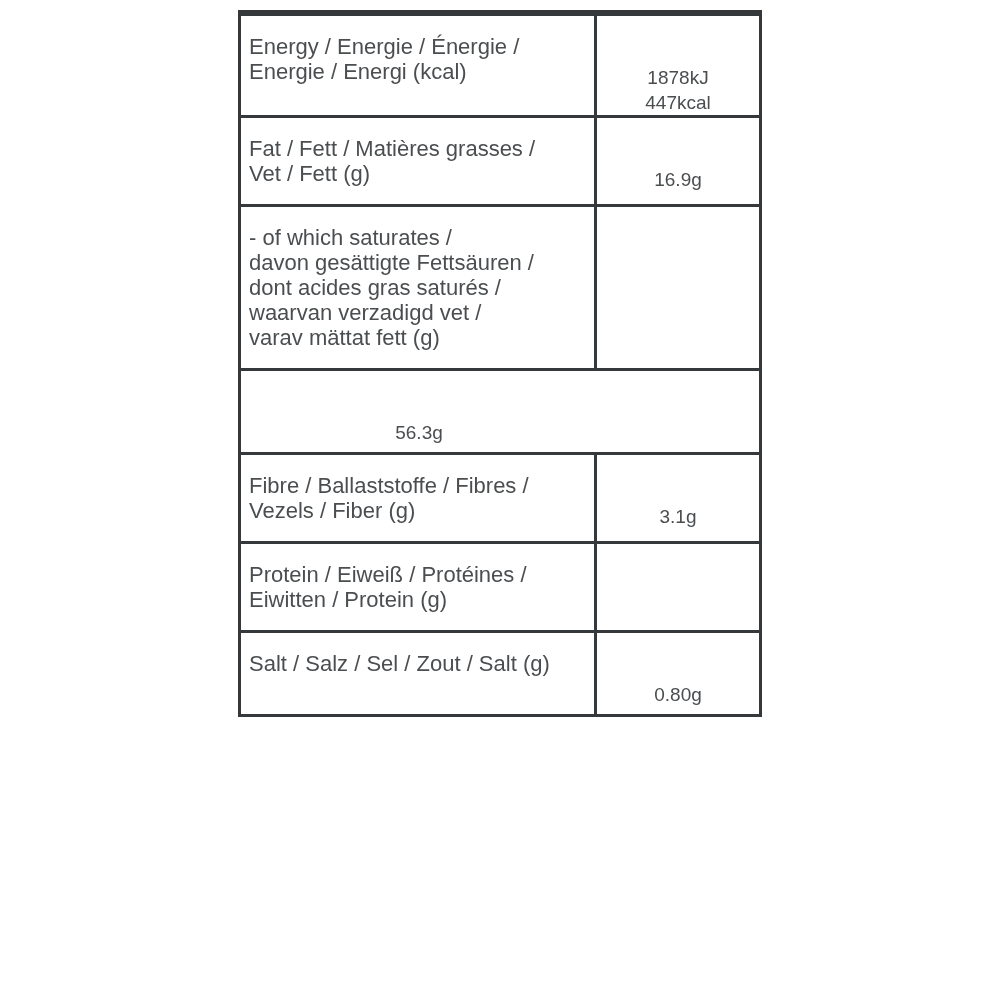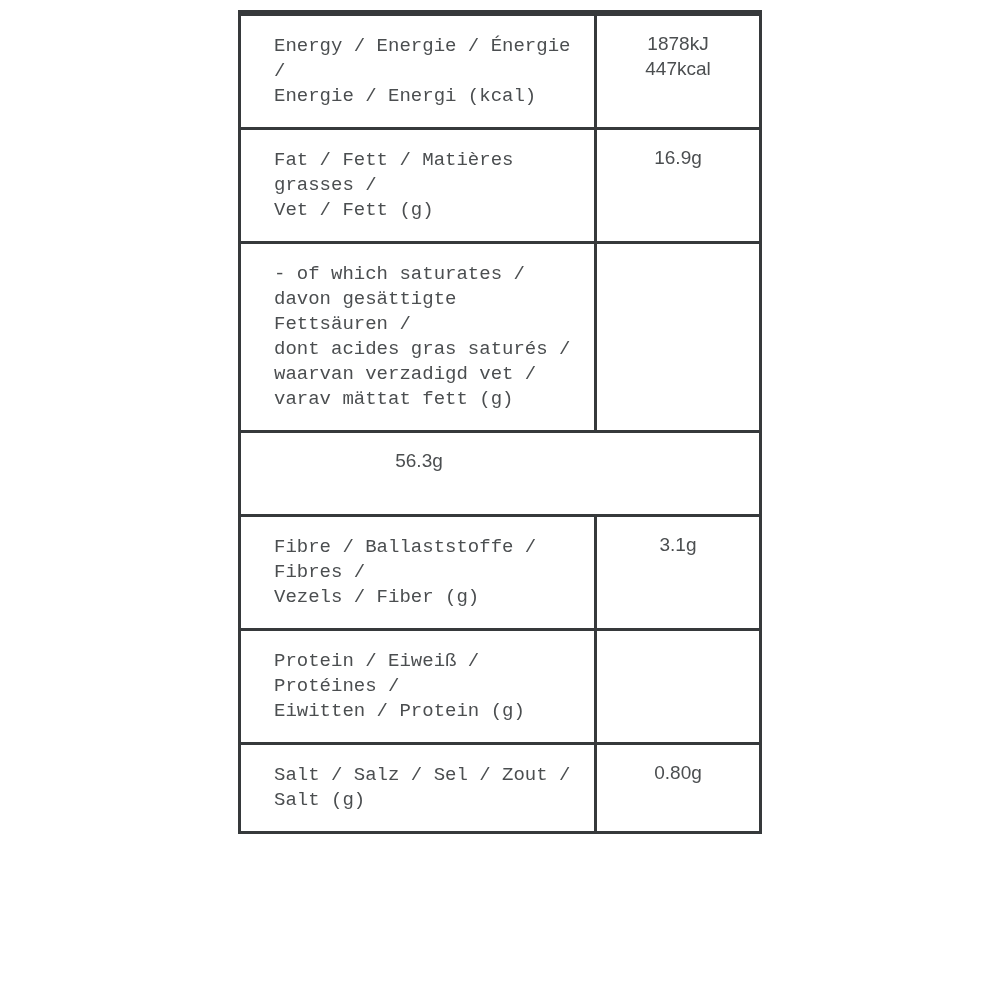--- a/index.html
+++ b/index.html
@@ -46,33 +46,33 @@
     white-space: pre-line;
   }
   .table-row {
     display: grid;
     grid-template-columns: 356px 1fr;
     border-top: 3px solid var(--border);
     min-height: 84px;
     color: var(--body-text);
   }
   .row-label {
-    padding: 18px 14px 18px 33px;
-    font-size: 19px;
+    padding: 18px 14px 18px 8px;
+    font-size: 22px;
     line-height: 25px;
     white-space: pre-line;
     border-right: 3px solid var(--border);
-    font-family: Liberation Mono, monospace;
   }
   .row-value {
     padding-top: 15px;
     font-size: 19px;
     line-height: 25px;
     text-align: center;
     white-space: pre-line;
+    margin-top: 34px;
   }
 </style>
 </head>
 <body>
 
 <div class="page">
   <div class="nutrition-table">
 
 
     <div>

